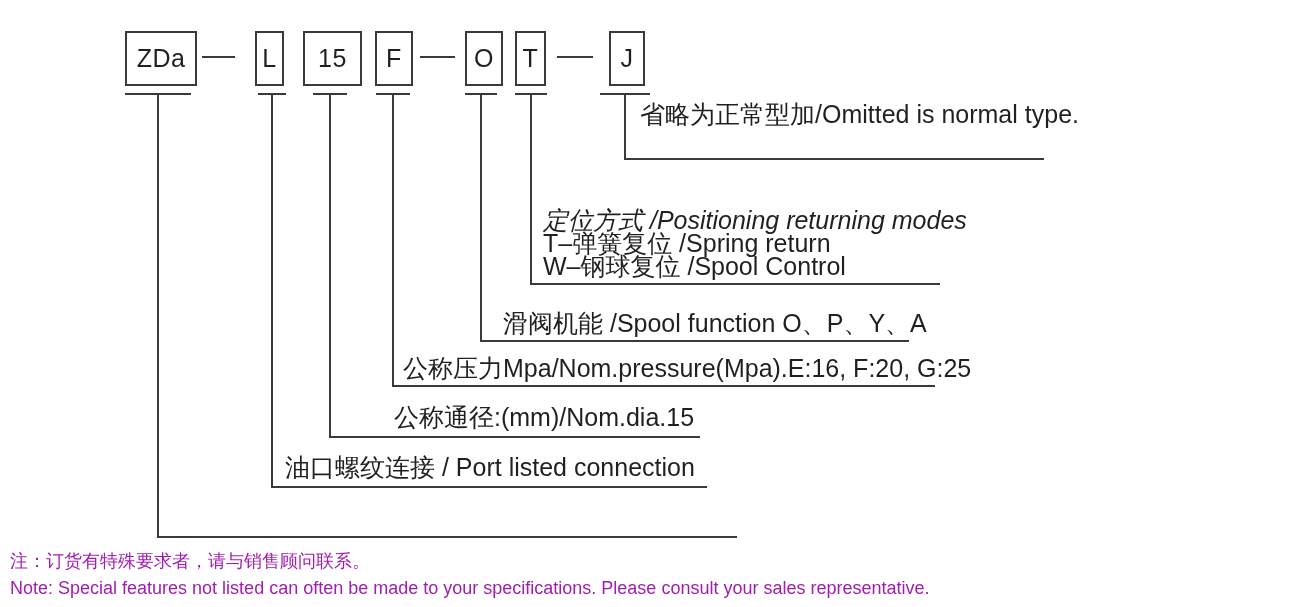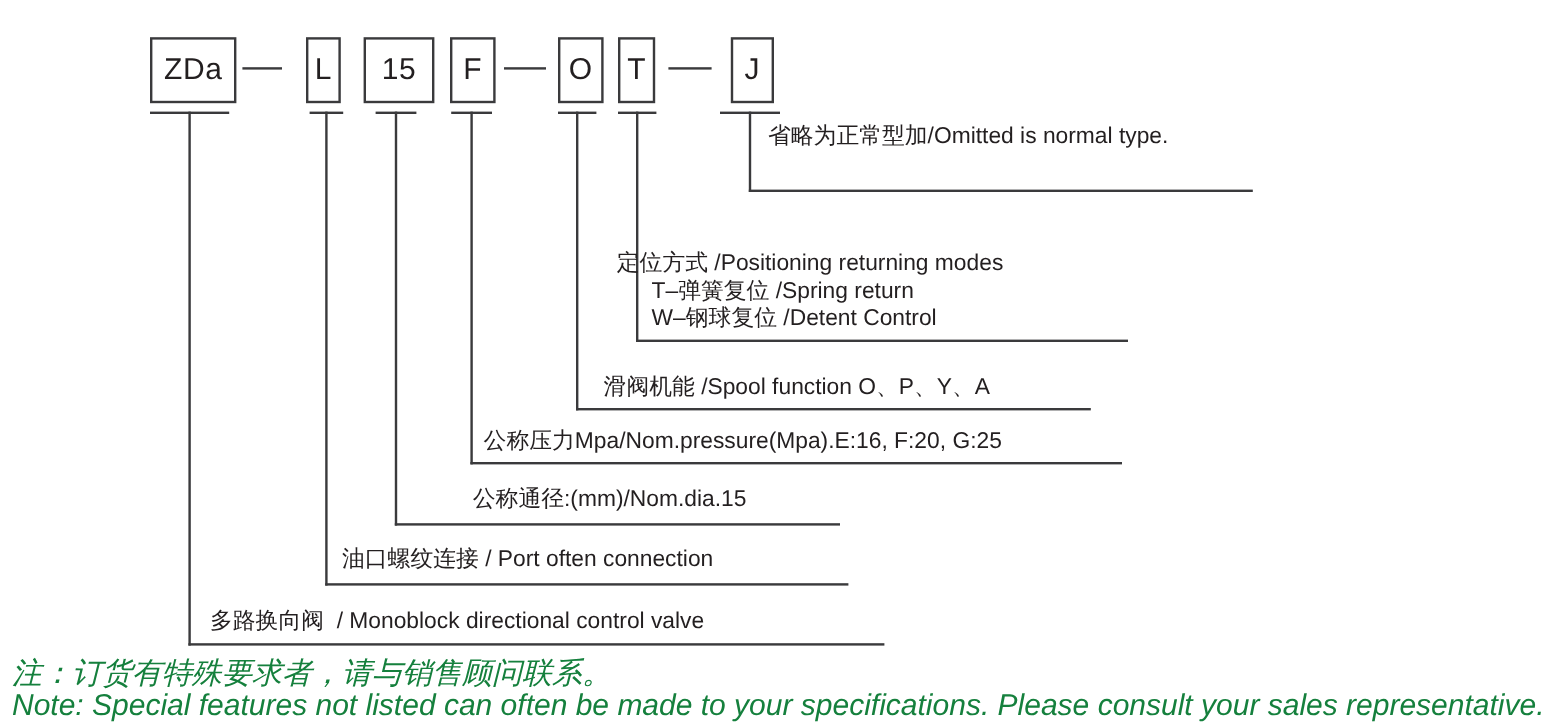--- a/index.html
+++ b/index.html
@@ -51,37 +51,37 @@
   
   .ul-j   { left:624px; top:158px; width:420px; }
   .ul-t   { left:530px; top:283px; width:410px; }
   .ul-o   { left:480px; top:340px; width:429px; }
   .ul-f   { left:392px; top:385px; width:543px; }
   .ul-15  { left:329px; top:436px; width:371px; }
   .ul-l   { left:271px; top:486px; width:436px; }
   .ul-zda { left:157px; top:536px; width:580px; }
 
   .desc {
-    position:absolute; font-size:19px; line-height:22px;
+    position:absolute; font-size:25px; line-height:22px;
     white-space:pre; color:#231f20;
   }
   .t-j-1   { left:640px; top:103px; }
   .t-j-2   { left:640px; top:128px; }
-  .t-t-1   { left:514px; top:209px; }
+  .t-t-1   { left:543px; top:209px;font-style:italic; }
   .t-t-2   { left:543px; top:232px; }
   .t-t-3   { left:543px; top:255px; }
   .t-o-1   { left:503px; top:312px; }
   .t-f-1   { left:403px; top:357px; }
   .t-15-1  { left:373px; top:406px;margin-left:21px; }
   .t-l-1   { left:285px; top:456px; }
   .t-zda-1 { left:175px; top:507px; }
 
   .note {
-    position:absolute; left:10px; font-size:25px; line-height:23px;
-    white-space:pre; color:#15803d;font-style:italic;
+    position:absolute; left:10px; font-size:18px; line-height:23px;
+    white-space:pre; color:#a21caf;
   }
   .note-cn { top:550px; }
   .note-en { top:577px; }
 </style>
 </head>
 <body>
 
 <div class="canvas">
 
   <div class="code-box box-zda">
@@ -131,28 +131,27 @@
   <div class="hline ul-o"></div>
   <div class="hline ul-f"></div>
   <div class="hline ul-15"></div>
   <div class="hline ul-l"></div>
   <div class="hline ul-zda"></div>
 
   <span class="desc t-j-1">省略为正常型加/Omitted is normal type.</span>
 
   <span class="desc t-t-1">定位方式 /Positioning returning modes</span>
   <span class="desc t-t-2">T–弹簧复位 /Spring return</span>
-  <span class="desc t-t-3">W–钢球复位 /Detent Control</span>
+  <span class="desc t-t-3">W–钢球复位 /Spool Control</span>
 
   <span class="desc t-o-1">滑阀机能 /Spool function O、P、Y、A</span>
 
   <span class="desc t-f-1">公称压力Mpa/Nom.pressure(Mpa).E:16, F:20, G:25</span>
 
   <span class="desc t-15-1">公称通径:(mm)/Nom.dia.15</span>
 
-  <span class="desc t-l-1">油口螺纹连接 / Port often connection</span>
+  <span class="desc t-l-1">油口螺纹连接 / Port listed connection</span>
 
-  <span class="desc t-zda-1">多路换向阀  / Monoblock directional control valve</span>
 
   <div class="note note-cn">注：订货有特殊要求者，请与销售顾问联系。</div>
   <div class="note note-en">Note: Special features not listed can often be made to your specifications. Please consult your sales representative.</div>
 
 </div>
 
 </body></html>

